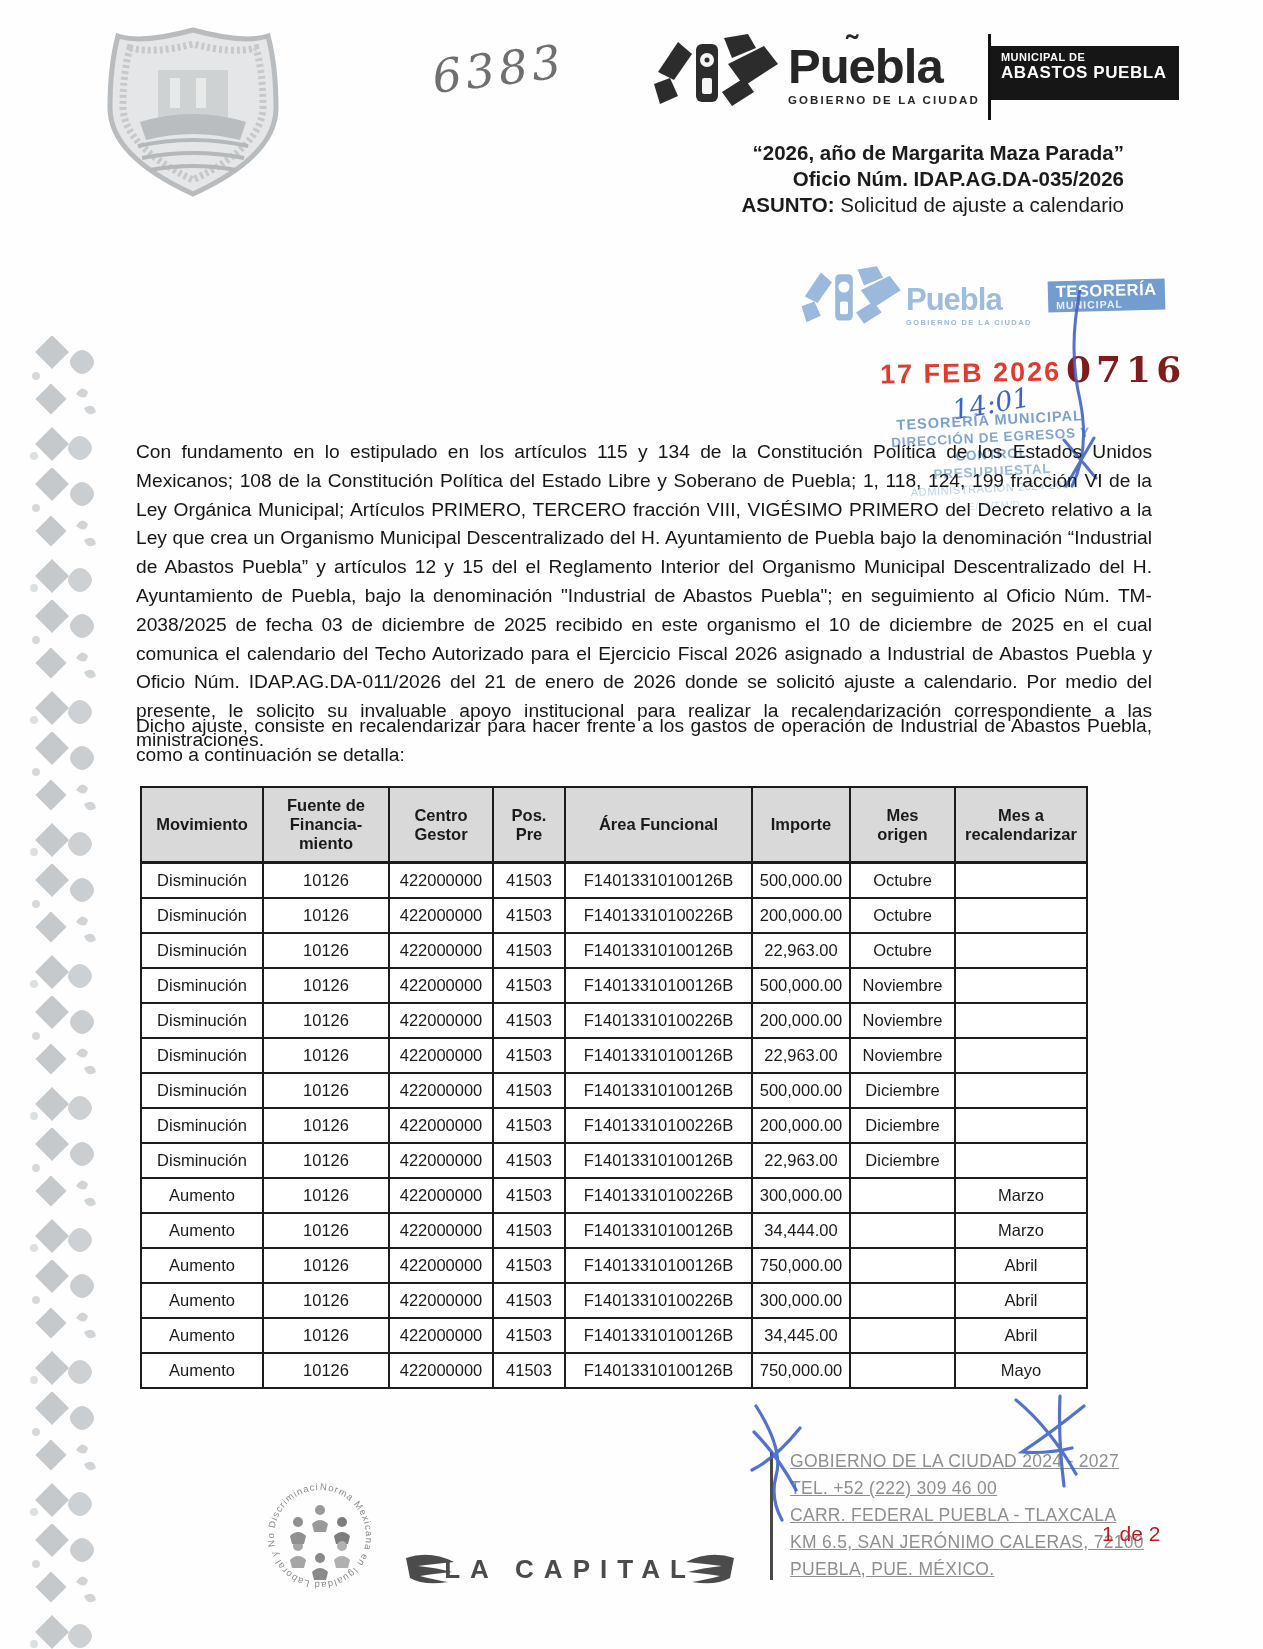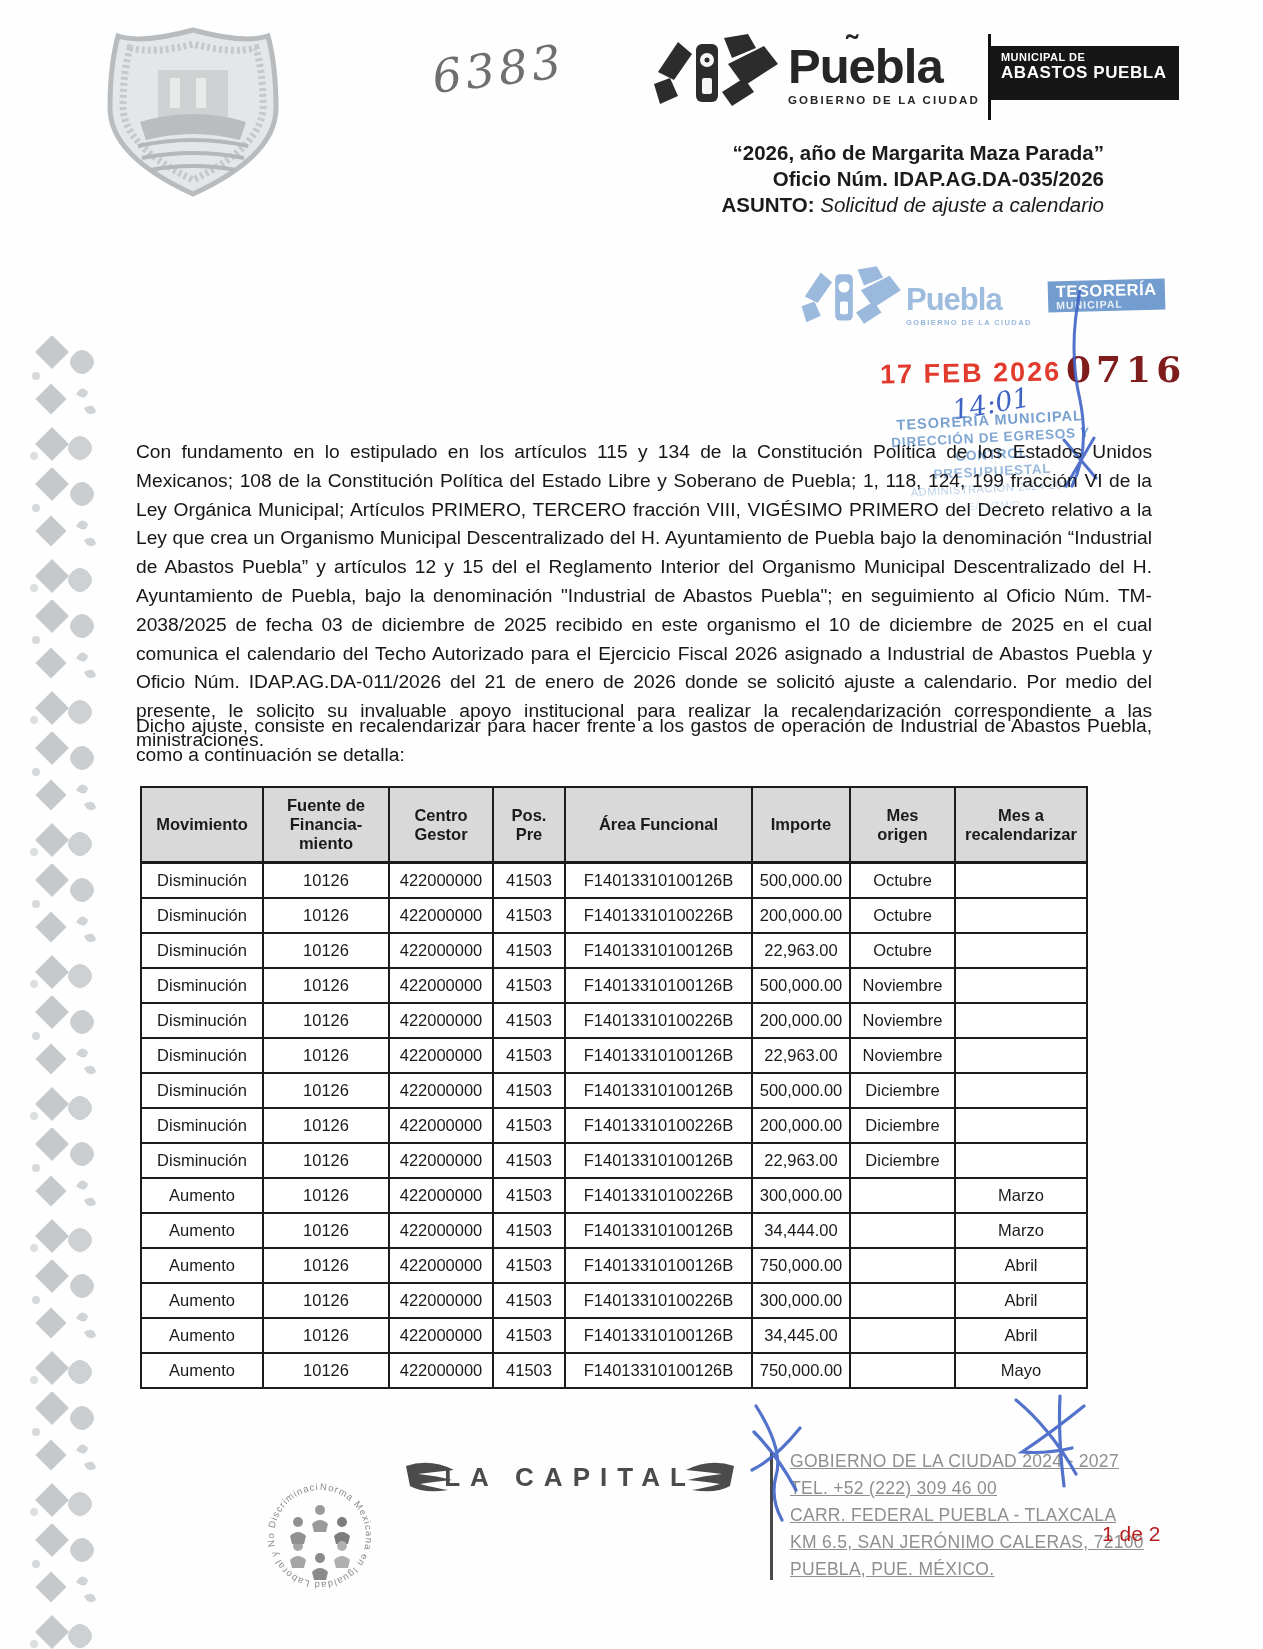--- a/index.html
+++ b/index.html
@@ -21,21 +21,21 @@
   .brand-word .tilde{position:absolute;top:-13px;left:58px;font-size:34px;color:#262626;}
   .brand-sub{font-size:11.5px;font-weight:bold;letter-spacing:2.1px;color:#262626;margin-top:4px;}
   .brand-divider{width:3px;background:#111;height:86px;margin:0 0 0 8px;}
   .org-banner{
     background:#161616;color:#fff;padding:5px 12px 7px 10px;margin-left:0px;
     height:42px;margin-top:12px;
   }
   .org-banner .l1{font-size:11px;font-weight:bold;letter-spacing:.5px;line-height:1.1;}
   .org-banner .l2{font-size:17px;font-weight:bold;letter-spacing:.6px;line-height:1.2;}
   .ref-block{text-align:right;font-size:20.5px;font-weight:bold;line-height:26px;color:#1b1b1b;}
-  .ref-block .normal{font-weight:normal;font-style:italic;}
+  .ref-block .normal{font-weight:normal;}
 
   
   .stamp{color:#5b8cc7;}
   .stamp-brand{font-size:31px;font-weight:bold;color:#7fa6d4;opacity:.75;letter-spacing:-1px;}
   .stamp-brand-sub{font-size:7.5px;font-weight:bold;letter-spacing:1.4px;color:#7fa6d4;opacity:.8;}
   .stamp-box{
     background:#5b8cc7;color:#fff;opacity:.85;padding:2px 8px;transform:rotate(-1.5deg);
     line-height:1;text-align:left;
   }
   .stamp-box .b1{font-size:16.5px;font-weight:bold;letter-spacing:.5px;}
@@ -128,21 +128,21 @@
       <div class="brand-word"><span>Puebla</span><span class="tilde">˜</span></div>
       <div class="brand-sub">GOBIERNO DE LA CIUDAD</div>
     </div>
     <div class="brand-divider"></div>
     <div class="org-banner">
       <div class="l1">MUNICIPAL DE</div>
       <div class="l2">ABASTOS PUEBLA</div>
     </div>
   </div>
 
-  <div class="abs ref-block" style="right:159px;top:140px;">
+  <div class="abs ref-block" style="right:139px;top:140px;">
     <div>“2026, año de Margarita Maza Parada”</div>
     <div>Oficio Núm. IDAP.AG.DA-035/2026</div>
     <div><span>ASUNTO:</span><span class="normal"> Solicitud de ajuste a calendario</span></div>
   </div>
 
   <div class="abs stamp" style="left:770px;top:250px;width:420px;height:240px;">
     <svg class="abs" style="left:30px;top:10px;opacity:.6;" width="104" height="78" viewBox="0 0 130 82">
       <g fill="#5b8cc7">
         <path d="M6 38 L26 8 L40 20 L22 46 Z"></path>
         <path d="M2 50 L18 44 L26 62 L8 70 Z"></path>
@@ -392,21 +392,21 @@
           <circle cx="36" cy="68" r="5"></circle>
           <path d="M28 82 q8 -8 16 0 l-2 8 h-12 Z"></path>
         </g>
       <g fill="#909090">
           <circle cx="36" cy="44" r="5"></circle>
           <path d="M28 58 q8 -8 16 0 l-2 8 h-12 Z"></path>
         </g>
     </g>
   </svg>
 
-  <div class="abs cap-logo" style="left:420px;top:1464px;width:300px;">
+  <div class="abs cap-logo" style="left:420px;top:1556px;width:300px;">
     <svg class="abs" style="left:-16px;top:-6px;" width="52" height="40" viewBox="0 0 52 40">
       <path d="M2 8 Q26 0 50 12 Q30 14 14 16 Q34 18 48 22 Q28 24 16 26 Q32 30 44 32 Q20 36 6 28 Z" fill="#4b4b4b"></path>
     </svg>
     <svg class="abs" style="right:-16px;top:-6px;" width="52" height="40" viewBox="0 0 52 40">
       <path d="M50 8 Q26 0 2 12 Q22 14 38 16 Q18 18 4 22 Q24 24 36 26 Q20 30 8 32 Q32 36 46 28 Z" fill="#4b4b4b"></path>
     </svg>
     <div class="cap-l1">LA CAPITAL</div>
   </div>
 
   <div class="abs foot-divider" style="left:770px;top:1452px;height:128px;"></div>

